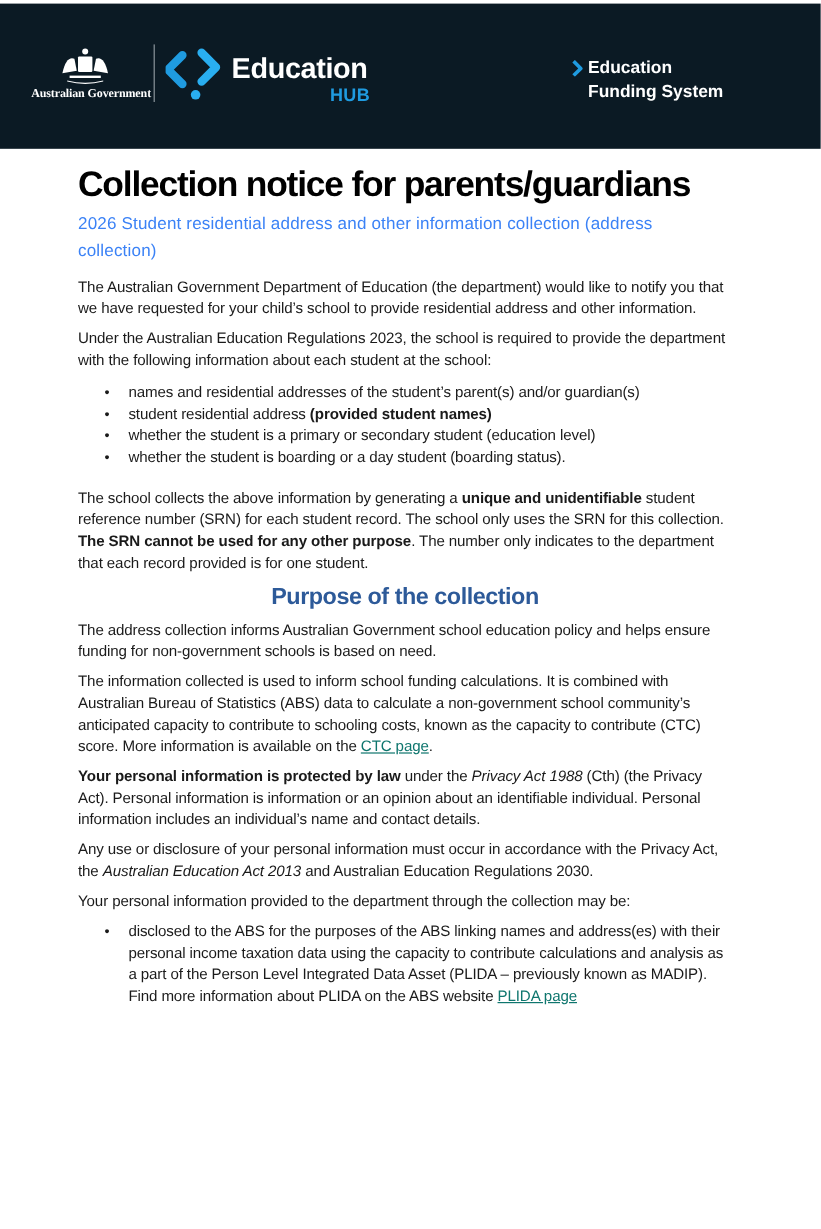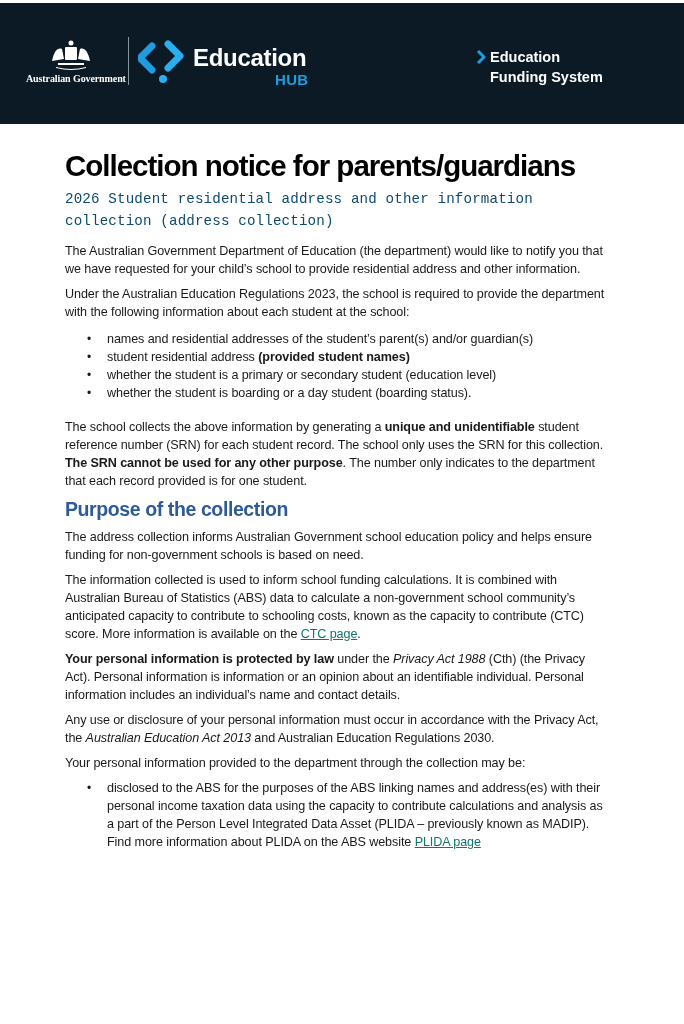--- a/index.html
+++ b/index.html
@@ -28,44 +28,44 @@
       font-size: 15px; font-weight: bold; color: #1f9be0; letter-spacing: 0.3px;
     }
     .efs {
       position: absolute; left: 476px; top: 44px;
       font-size: 14.5px; font-weight: bold; color: #ffffff; line-height: 20px;
     }
     .efs .chev { position: absolute; left: 0; top: 3px; width: 10px; height: 14px; }
     .efs .line1 { position: absolute; left: 14px; top: 0; white-space: nowrap; }
     .efs .line2 { position: absolute; left: 14px; top: 20px; white-space: nowrap; text-align: center; }
 
-    .content { position: absolute; left: 65px; top: 148px; width: 545px; }
+    .content { position: absolute; left: 65px; top: 136px; width: 545px; }
     h1.title {
       font-size: 29.5px; font-weight: bold; color: #000; letter-spacing: -1px;
       line-height: 36px; margin-bottom: 4px; white-space: nowrap;
     }
     .subtitle {
-      font-family: Liberation Mono, monospace; font-size: 14.2px; color: #0c4a6e;
+      font-family: Liberation Sans, sans-serif; font-size: 14.2px; color: #3b82f6;
       line-height: 22px; letter-spacing: 0.15px; margin-bottom: 10px;
     }
     p.body {
       font-size: 12.6px; line-height: 18px; color: #1a1a1a; margin-bottom: 7px;
       letter-spacing: -0.1px;
     }
     ul.bullets { list-style: none; margin: 9px 0 16px 22px; }
     ul.bullets li {
       position: relative; padding-left: 20px; font-size: 12.6px; line-height: 18px;
       letter-spacing: -0.1px;
     }
     ul.bullets li .dot {
       position: absolute; left: 0; top: 0; font-size: 12px;
     }
     h2.section {
       font-size: 19.5px; font-weight: bold; color: #2d5a99; letter-spacing: -0.4px;
-      line-height: 24px; margin: 7px 0 7px 0;
+      line-height: 24px; margin: 7px 0 7px 0; text-align: center;
     }
     .lnk { color: #0f766e; text-decoration: underline; }
     b { font-weight: bold; }
     i { font-style: italic; }
   </style>
 </head>
 <body>
 
 <div class="header">
   <div class="gov-logo">

